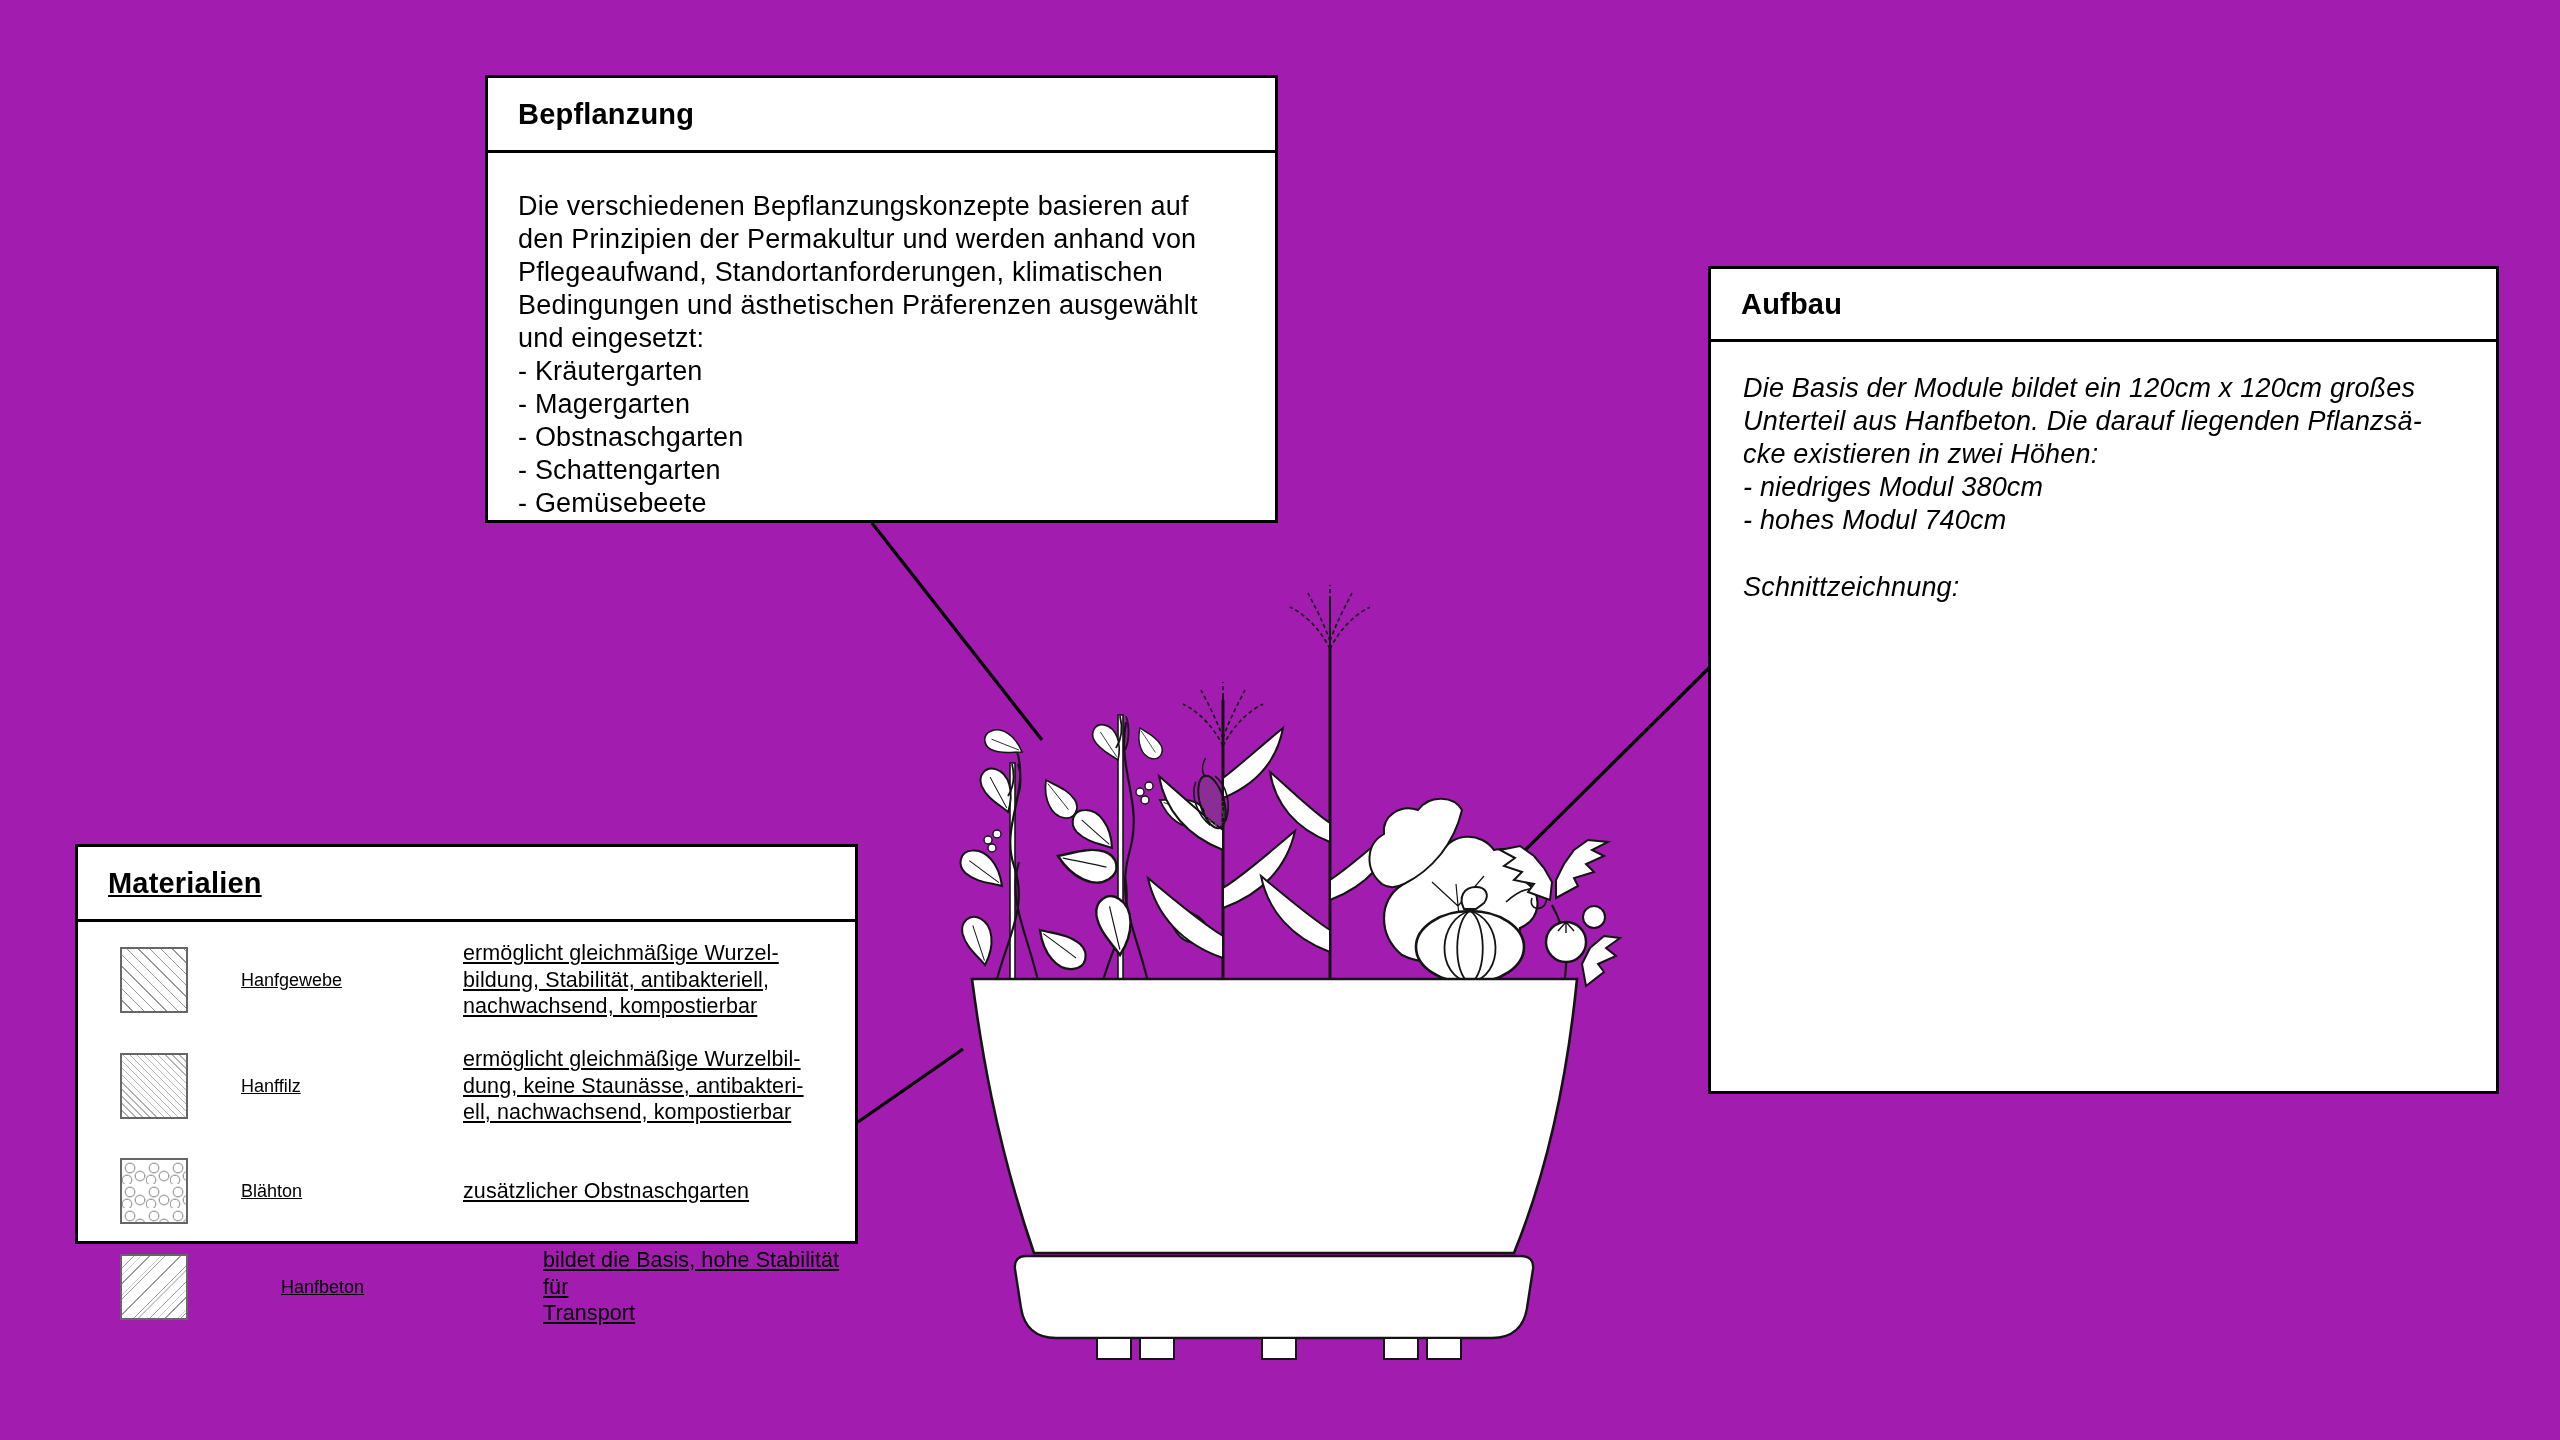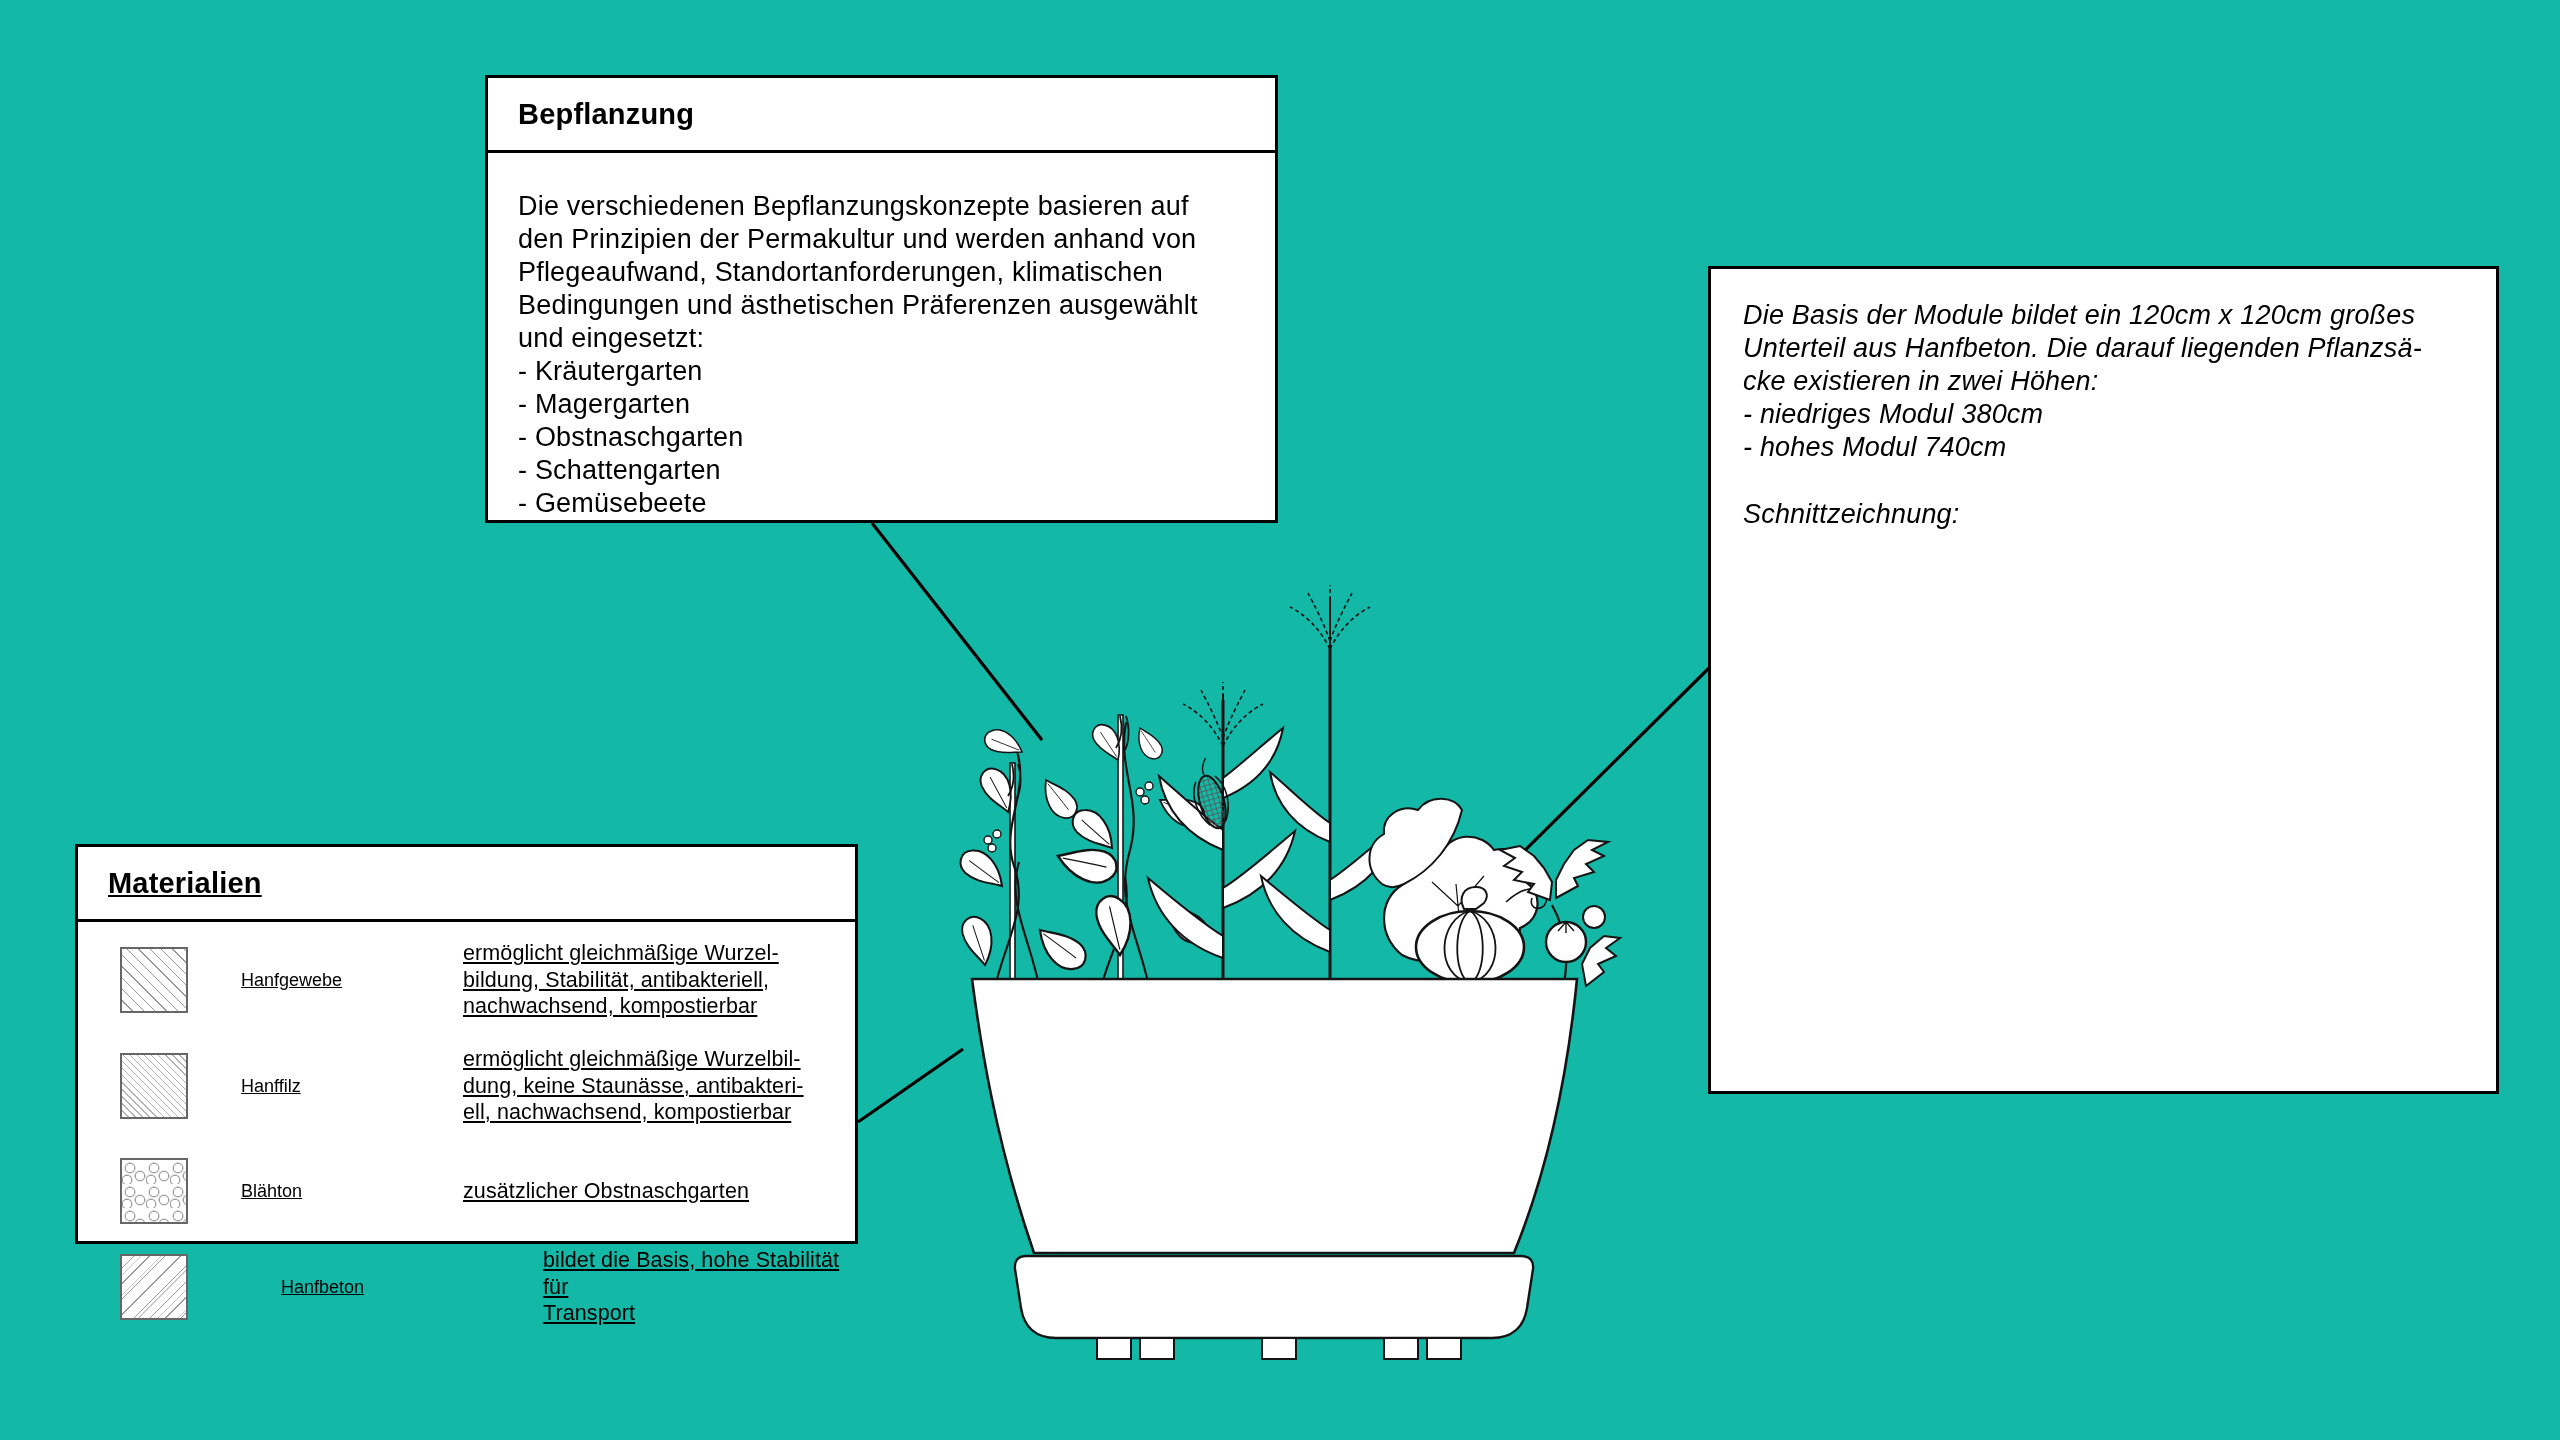--- a/index.html
+++ b/index.html
@@ -1,17 +1,17 @@
 <!DOCTYPE html>
 <html><head>
 <meta charset="utf-8">
 <style>
   html,body{margin:0;padding:0;background:#ffffff;}
   .stage{
-    position:relative;width:2560px;height:1440px;background:#14b8a6;
+    position:relative;width:2560px;height:1440px;background:#a21caf;
     font-family:"Liberation Sans", sans-serif;color:#000;overflow:hidden;
   }
   .overlay{position:absolute;left:0;top:0;width:2560px;height:1440px;}
   .panel{
     position:absolute;border:3px solid #000;background:#fff;box-sizing:border-box;
   }
   .panel-header{
     border-bottom:3px solid #000;display:flex;align-items:center;
     padding:0 30px;box-sizing:border-box;
   }
@@ -265,20 +265,23 @@
           <div>- Kräutergarten</div>
           <div>- Magergarten</div>
           <div>- Obstnaschgarten</div>
           <div>- Schattengarten</div>
           <div>- Gemüsebeete</div>
         </div>
     </div>
   </div>
 
   <div class="panel" id="box-aufbau">
+    <div class="panel-header">
+      <span class="panel-title">Aufbau</span>
+    </div>
     <div class="panel-body">
       <div class="preline">Die Basis der Module bildet ein 120cm x 120cm großes
 Unterteil aus Hanfbeton. Die darauf liegenden Pflanzsä-
 cke existieren in zwei Höhen:
 - niedriges Modul 380cm
 - hohes Modul 740cm</div>
       <div class="drawing-label">Schnittzeichnung:</div>
 
     </div>
   </div>

